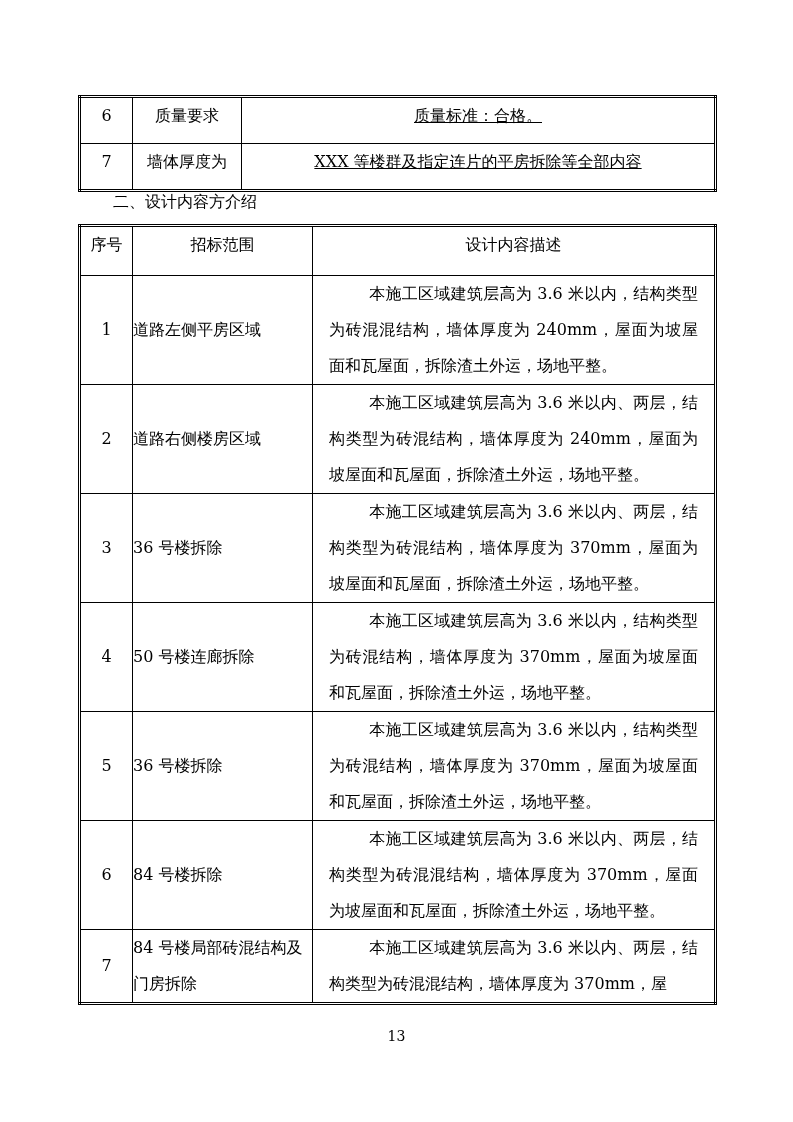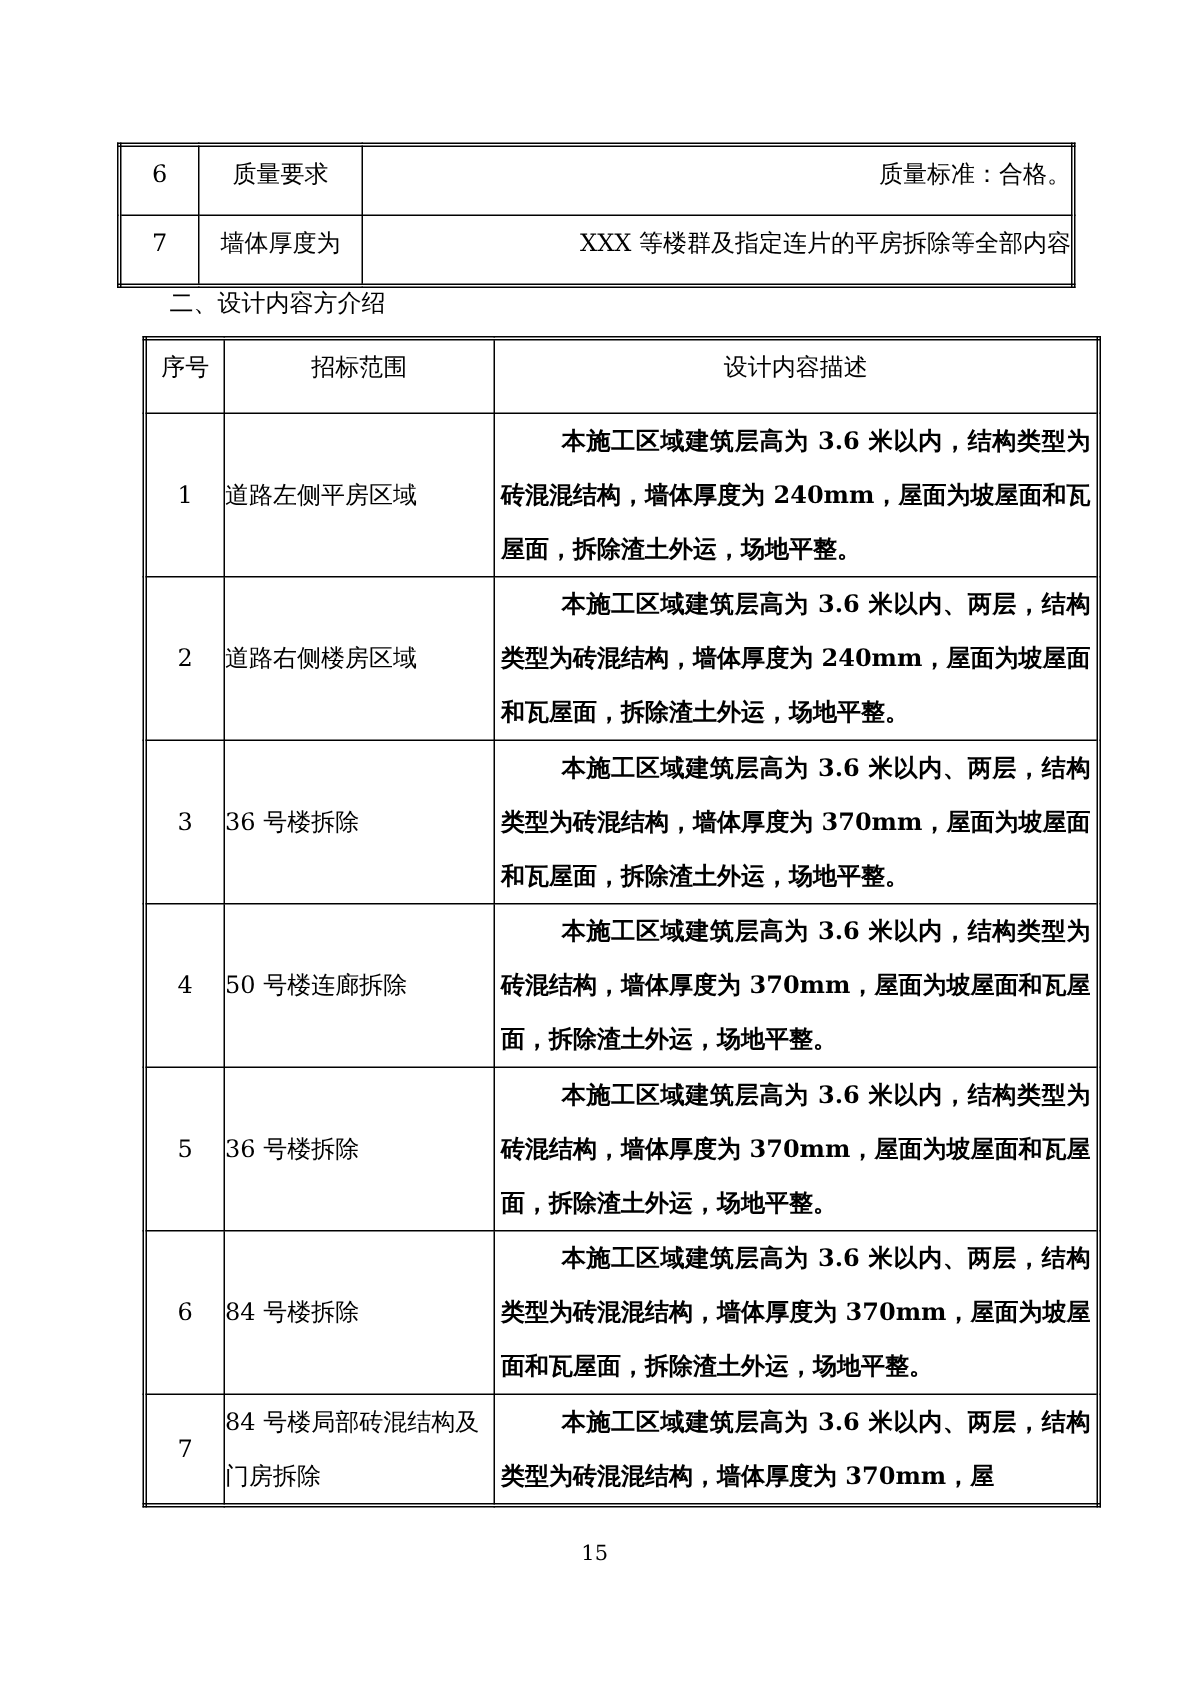--- a/index.html
+++ b/index.html
@@ -5,29 +5,29 @@
   html, body { margin: 0; padding: 0; background: #ffffff; }
   body { width: 793px; height: 1122px; position: relative; overflow: hidden;
          font-family: "DejaVu Serif", "Liberation Serif", serif; color: #000; }
   .page { position: absolute; left: 0; top: 0; width: 793px; height: 1122px; }
 
   table.doc { position: absolute; border-collapse: collapse; border: 3px double #000; table-layout: fixed; }
   table.doc td { border: 1px solid #000; font-size: 16px; line-height: 36px; padding: 0; vertical-align: top; }
 
   #t1 { left: 78px; top: 95px; width: 639px; }
   #t1 td { height: 45px; text-align: center; }
-  #t1 td.c-desc { text-align: right; }
+  #t1 td.c-desc { text-align: center; text-decoration: underline; }
 
   .section-heading { position: absolute; left: 113px; top: 188px; font-size: 16px; line-height: 28px; text-align: center; }
 
-  #t2 { left: 95px; top: 224px; width: 639px; }
+  #t2 { left: 78px; top: 224px; width: 639px; }
   #t2 td.hdr { height: 48px; text-align: center; }
   #t2 td.num { text-align: center; vertical-align: middle; }
   #t2 td.name { vertical-align: middle; }
-  #t2 td.desc { text-align: justify; padding: 0 4px; height: 108px; font-weight: bold; }
+  #t2 td.desc { text-align: justify; padding: 0 16px; height: 108px; }
   #t2 tr.last td.desc { height: 72px; }
   .indent { display: inline-block; width: 40px; }
 
   .page-number { position: absolute; left: 0; width: 793px; top: 1028px; text-align: center; font-size: 14px; }
 </style>
 </head>
 <body>
 
 <div class="page">
 
@@ -98,14 +98,14 @@
     <tr class="last">
       <td class="num">7</td>
       <td class="name">84 号楼局部砖混结构及门房拆除</td>
       <td class="desc" style="overflow:hidden;">
             <div style="height:72px;overflow:hidden;"><span class="indent"></span><span>本施工区域建筑层高为 3.6 米以内、两层，结构类型为砖混混结构，墙体厚度为 370mm，屋</span></div>
           </td>
     </tr>
   </tbody>
     </table>
 
-  <div class="page-number">15</div>
+  <div class="page-number">13</div>
 </div>
 
 </body></html>

